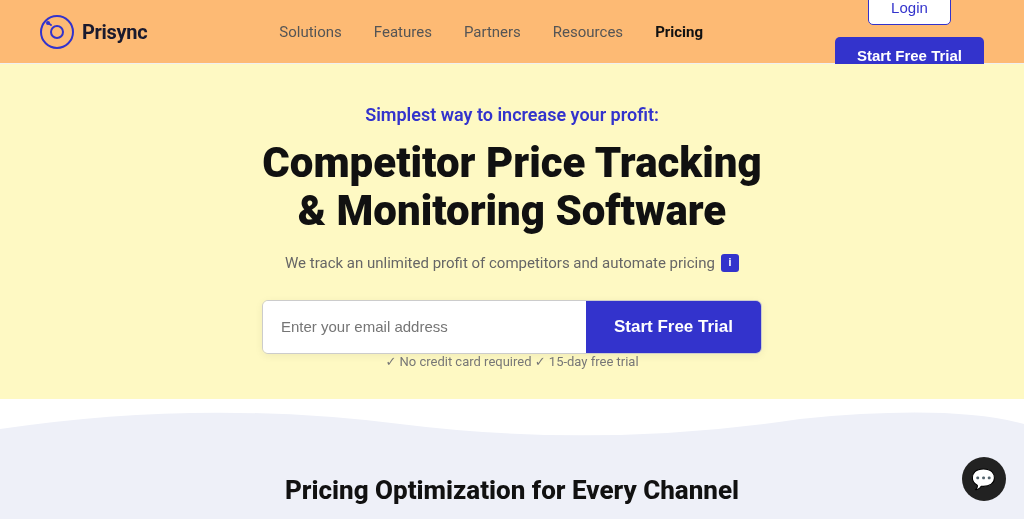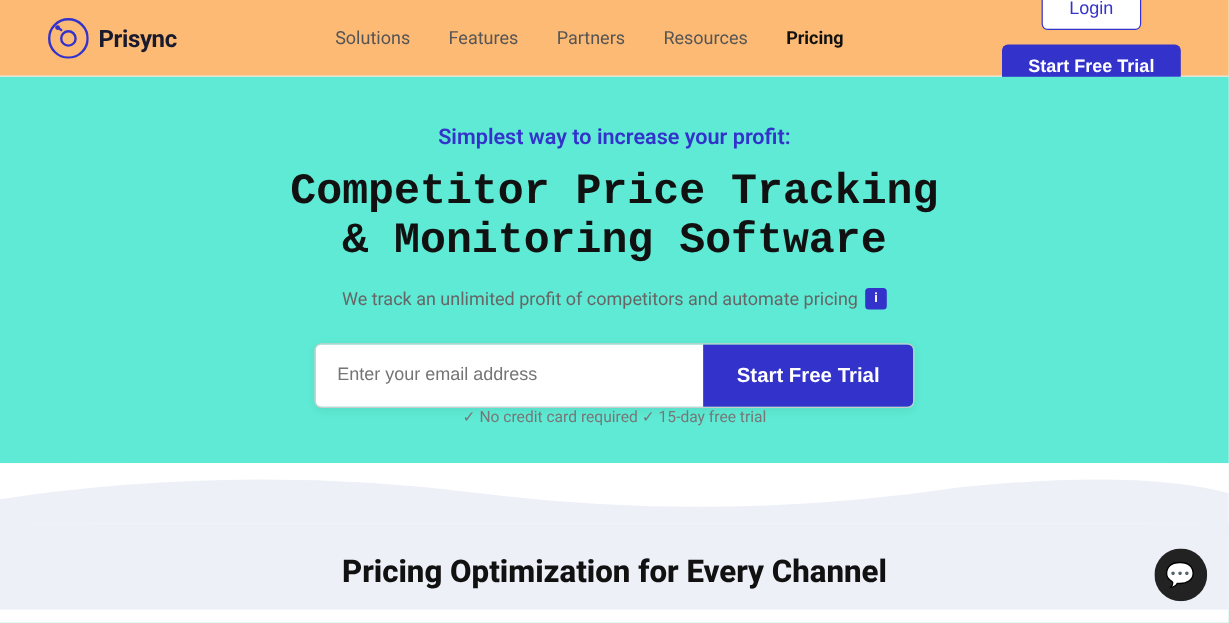--- a/index.html
+++ b/index.html
@@ -94,39 +94,38 @@
     }
 
     
     .hero {
       display: flex;
       flex-direction: column;
       align-items: center;
       justify-content: center;
       padding: 40px 20px 0;
       text-align: center;
-      background: #5eead4;
+      background: #fef9c3;
       position: relative;
     }
 
     .hero-subtitle {
       color: #3333cc;
       font-size: 18px;
       font-weight: 600;
       margin-bottom: 14px;
     }
 
     .hero-title {
-      font-size: 36px;
+      font-size: 42px;
       font-weight: 900;
       color: #111;
       line-height: 1.15;
       margin-bottom: 18px;
       max-width: 700px;
-      font-family: Liberation Mono, monospace;
     }
 
     .hero-description {
       font-size: 15px;
       color: #666;
       margin-bottom: 28px;
       display: flex;
       align-items: center;
       gap: 6px;
     }

